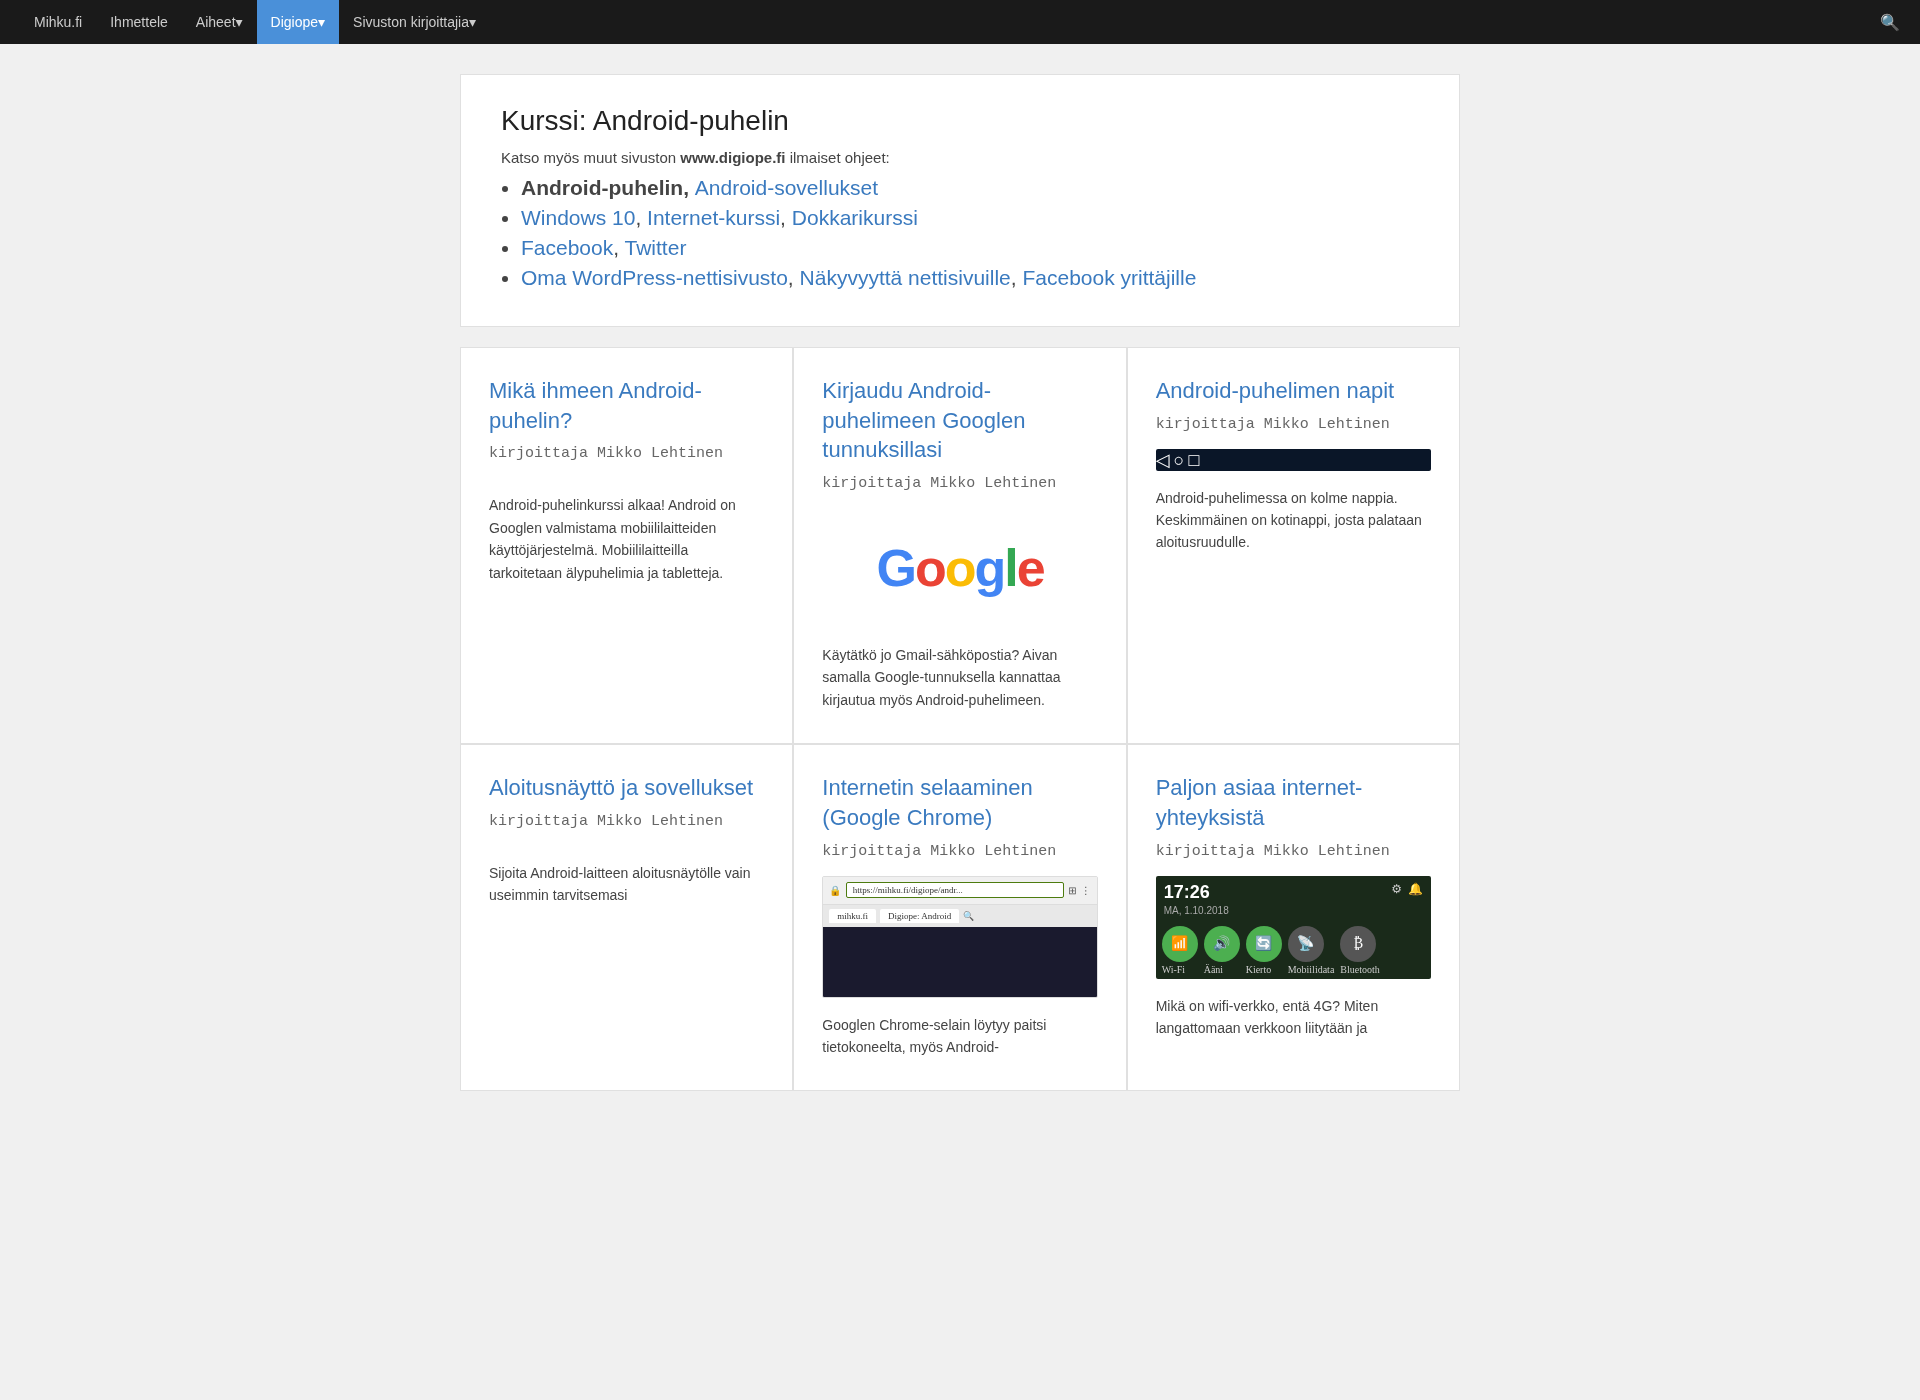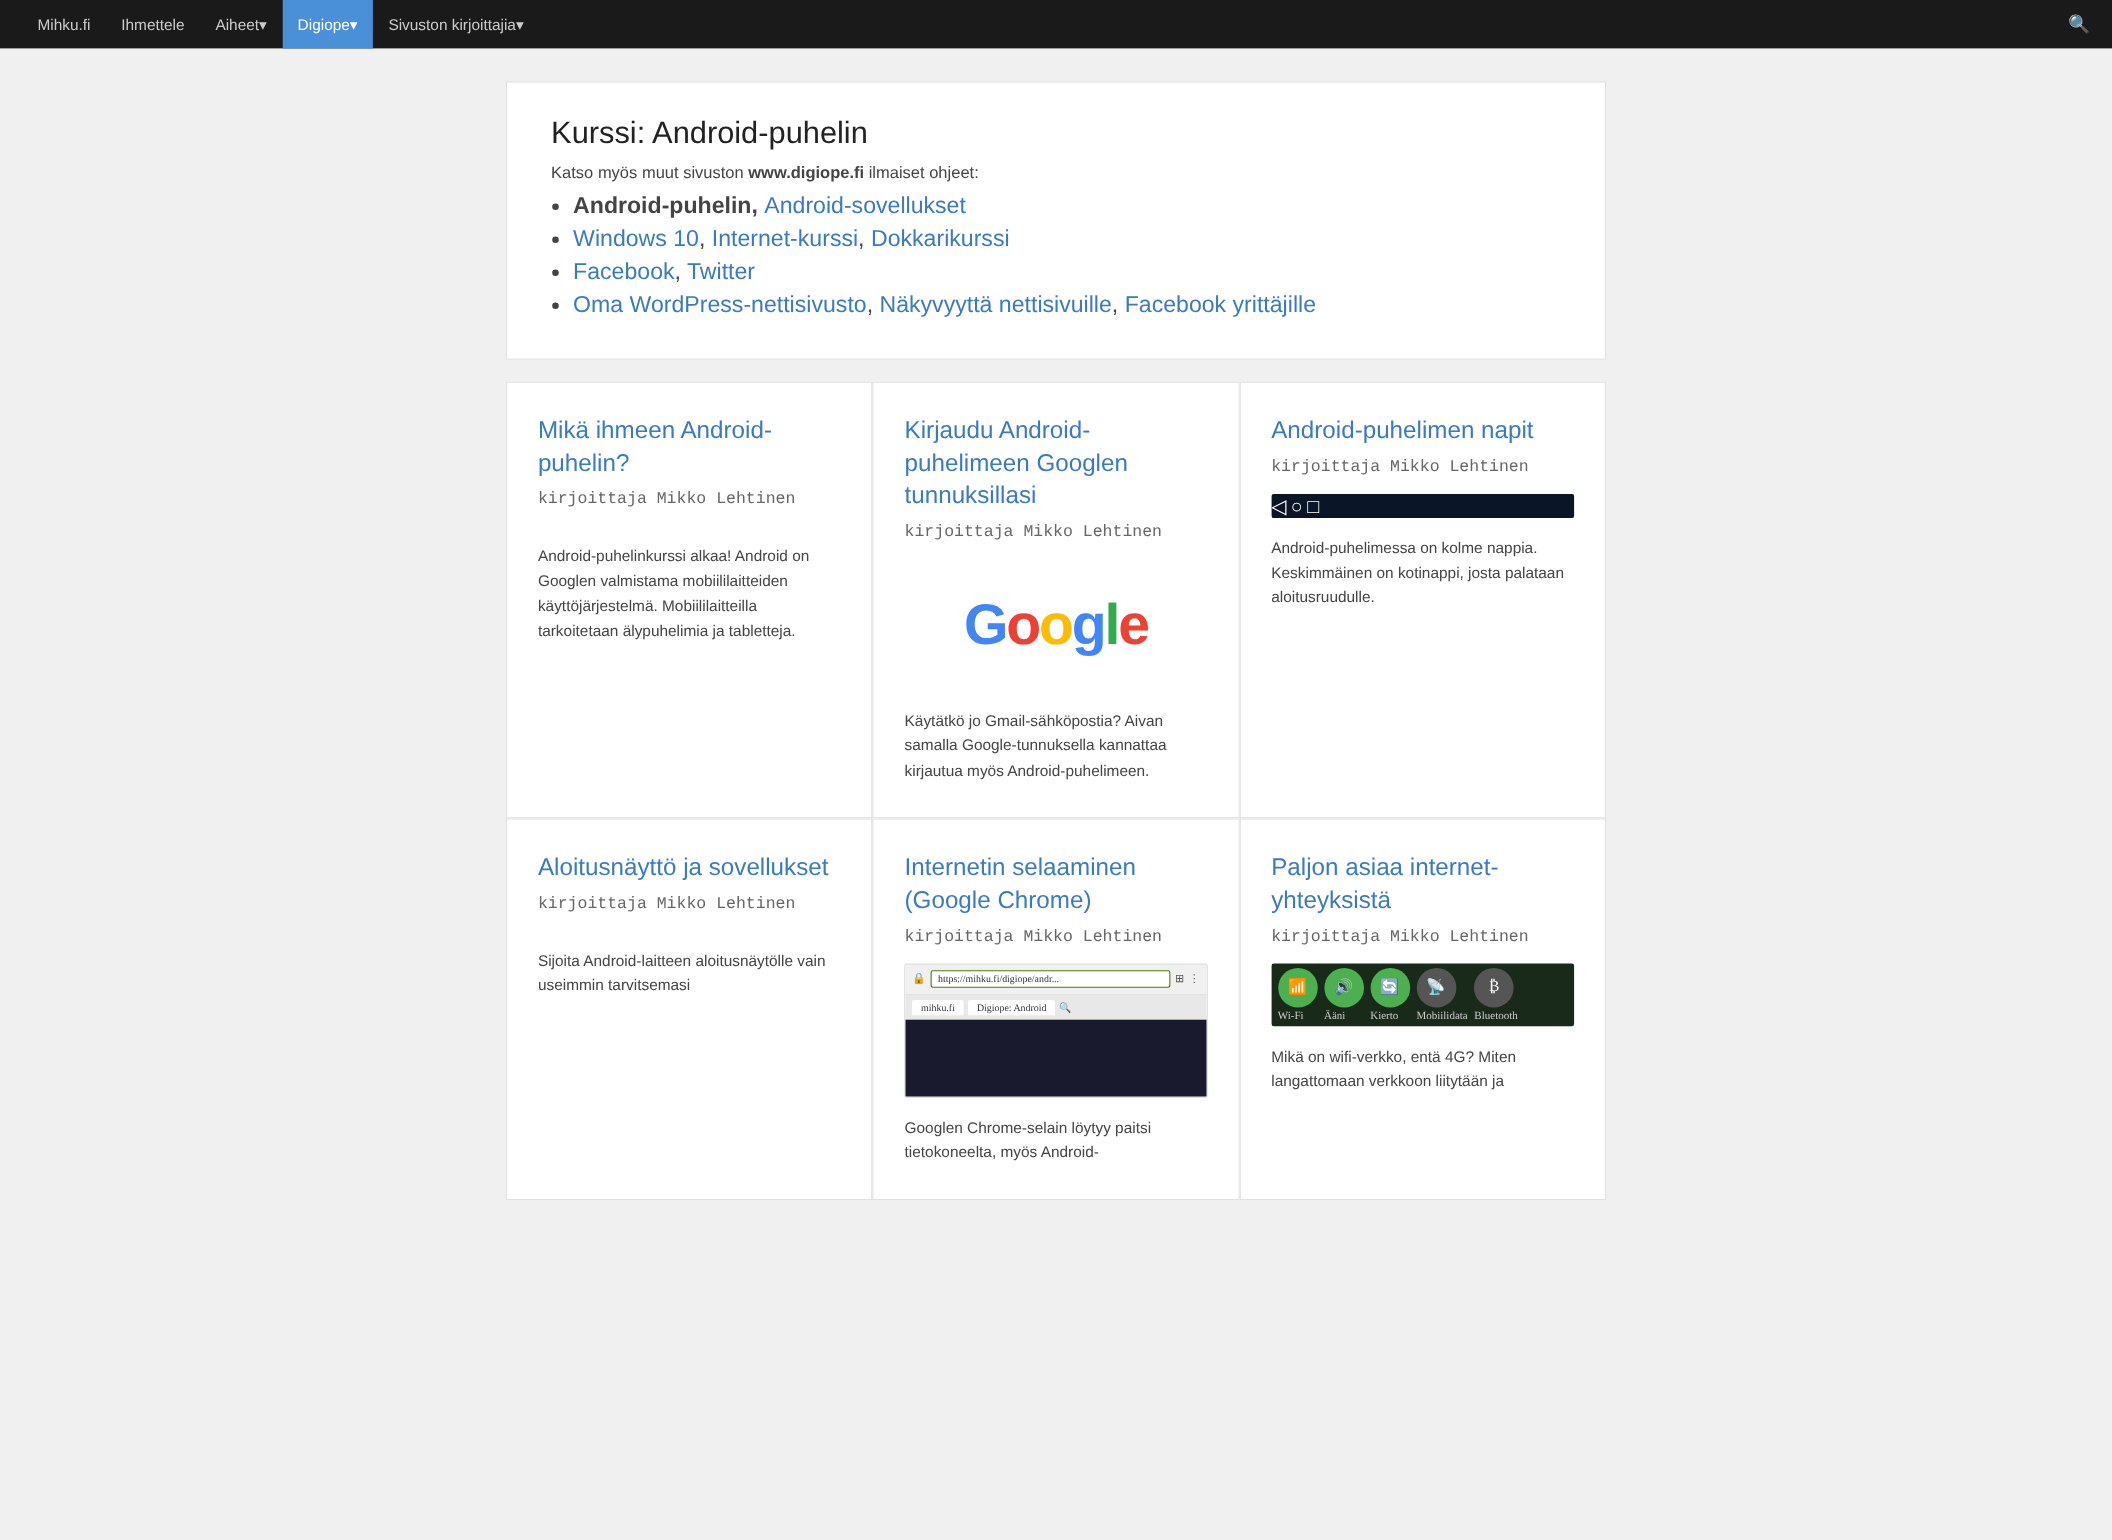--- a/index.html
+++ b/index.html
@@ -287,20 +287,30 @@
         </div>
         <div class="chrome-body"></div>
       </div>
       <p>Googlen Chrome-selain löytyy paitsi tietokoneelta, myös Android-</p>
     </div>
 
     <div class="card">
       <h2><a href="#">Paljon asiaa internet-yhteyksistä</a></h2>
       <div class="author">kirjoittaja Mikko Lehtinen</div>
       <div class="img-quick-settings card-img">
+        <div style="display:flex; justify-content:space-between; align-items:flex-start;">
+          <div>
+            <div class="qs-time">17:26</div>
+            <div class="qs-date">MA, 1.10.2018</div>
+          </div>
+          <div class="qs-top-right">
+            <span>⚙</span>
+            <span>🔔</span>
+          </div>
+        </div>
         <div class="qs-icons">
           <div style="text-align:center;">
             <div class="qs-icon-btn active">📶</div>
             <div class="qs-icon-label">Wi-Fi</div>
           </div>
           <div style="text-align:center;">
             <div class="qs-icon-btn active">🔊</div>
             <div class="qs-icon-label">Ääni</div>
           </div>
           <div style="text-align:center;">

